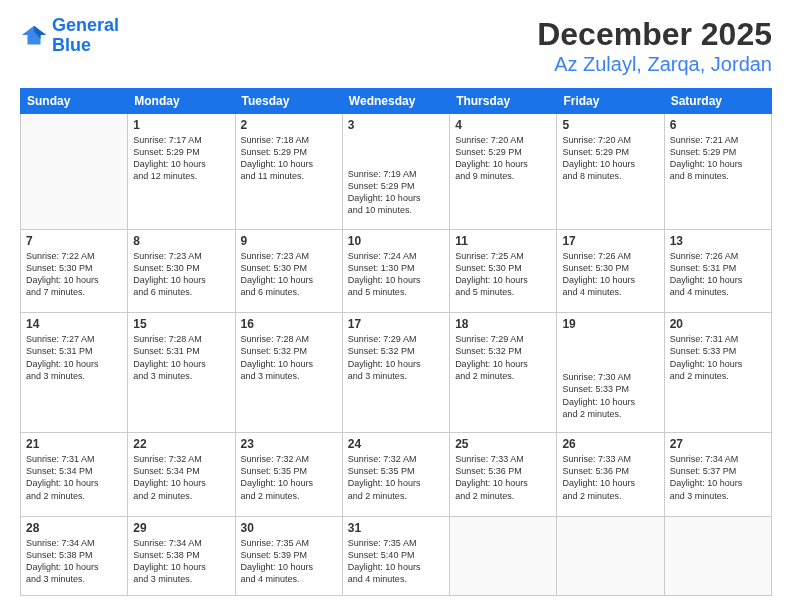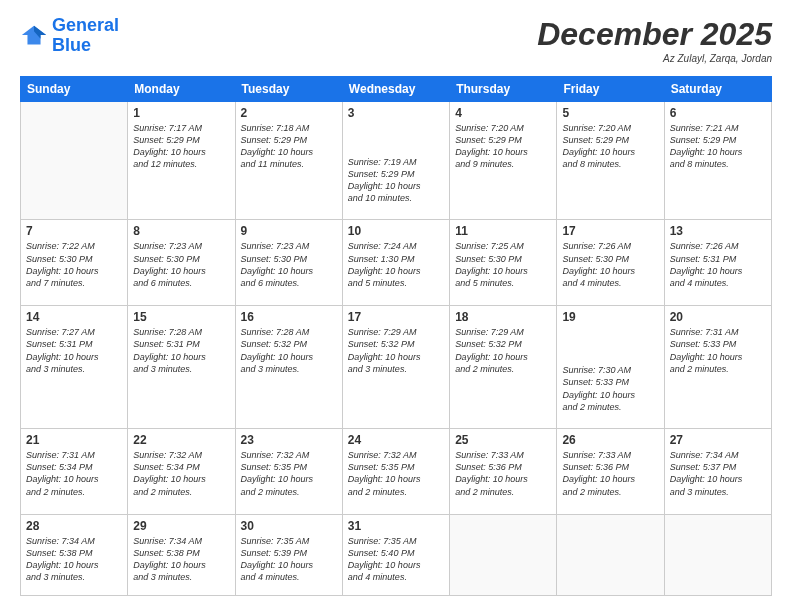--- a/index.html
+++ b/index.html
@@ -36,30 +36,29 @@
     }
     .logo-text span {
       color: #1a73e8;
     }
     .logo-bird {
       width: 28px;
       height: 28px;
     }
     .title-block {
       text-align: right;
-      font-style: italic;
     }
     .month-title {
       font-size: 32px;
       font-weight: bold;
       color: #333;
     }
     .location {
-      font-size: 10px;
-      color: #404040;
+      font-size: 20px;
+      color: #3b82f6;
     }
     .calendar {
       flex: 1;
       border: 1px solid #ccc;
       border-collapse: collapse;
       width: 100%;
       table-layout: fixed;
     }
     .calendar th {
       background: #1a73e8;
@@ -85,21 +84,20 @@
     .day-num {
       font-size: 12px;
       font-weight: bold;
       margin-bottom: 2px;
       display: block;
     }
     .day-info {
       font-size: 9px;
       color: #333;
       line-height: 1.35;
-      font-style: italic;
     }
     .last-row td {
       height: 65px;
     }
   </style>
 </head>
 <body>
 
 <div class="page">
   <div class="header">

